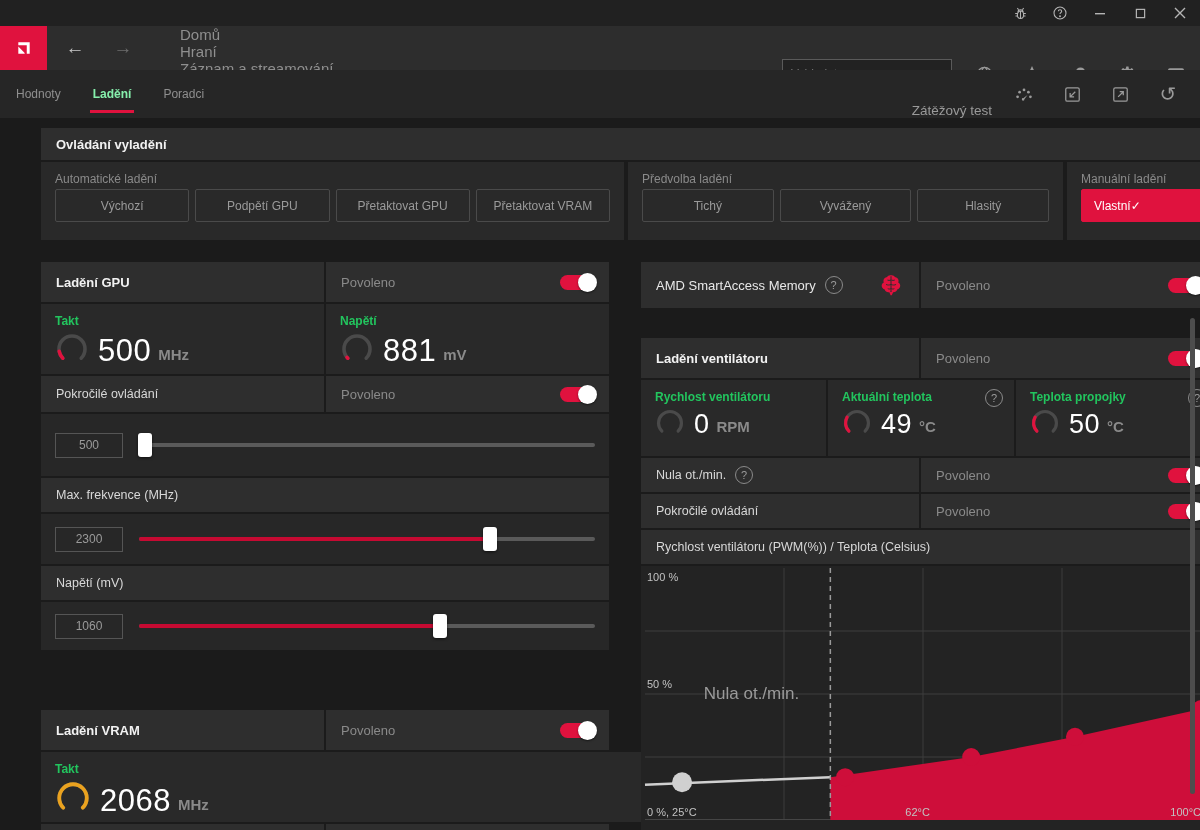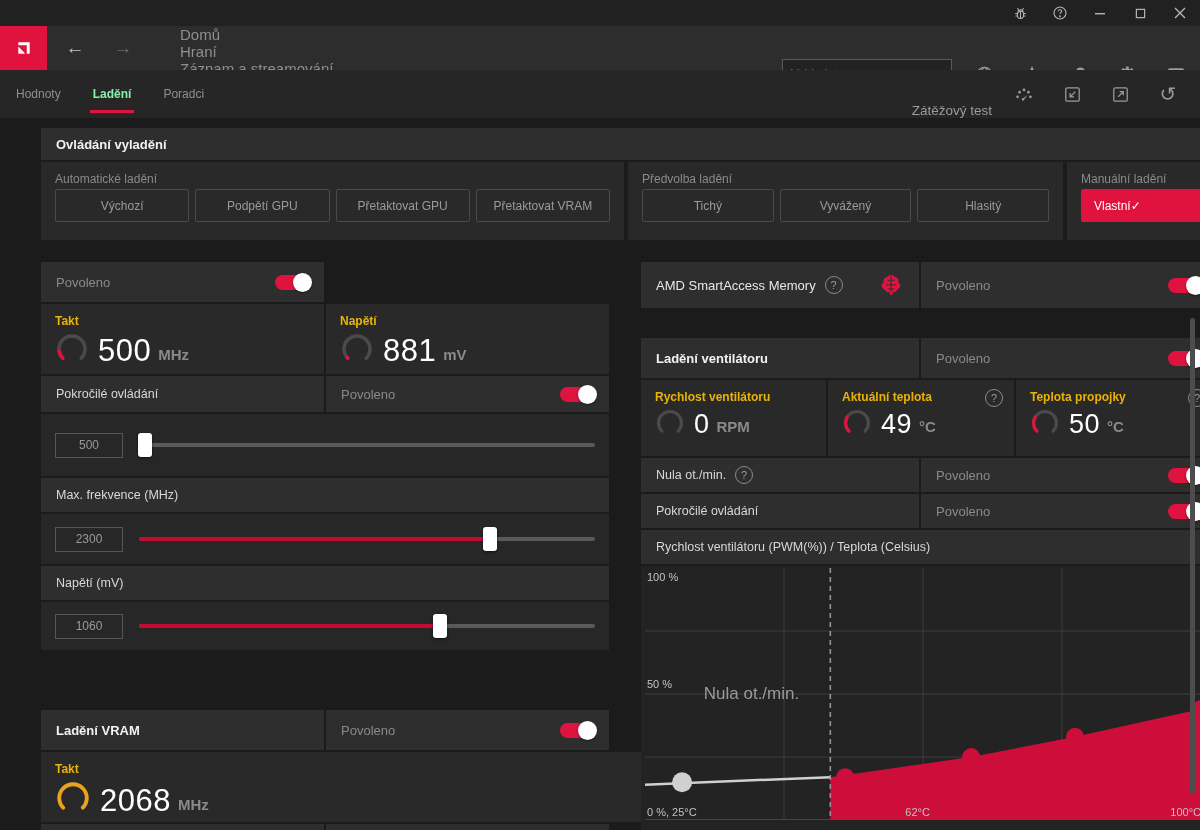--- a/index.html
+++ b/index.html
@@ -35,21 +35,21 @@
   .cell{background:#2e2e2e;position:relative;display:flex;align-items:center;overflow:hidden;}
   .cell.dark{background:#292929;}
   .cell.slider-bg{background:#272727;}
   .cell.chart-bg{background:#232323;display:block;}
   .ptitle{font-size:13px;font-weight:bold;color:#f2f2f2;padding-left:15px;}
   .plabel{font-size:12.5px;color:#d8d8d8;padding-left:15px;}
   .enbl{font-size:13px;color:#8a8a8a;padding-left:15px;flex:1;}
   .toggle{width:35px;height:15px;border-radius:8px;background:#e0123e;position:relative;margin-right:14px;flex:0 0 auto;}
   .toggle .knob{position:absolute;right:-2px;top:-2px;width:19px;height:19px;border-radius:50%;background:#fff;box-shadow:0 1px 2px rgba(0,0,0,.5);}
   .gcell{display:block;padding:10px 0 0 14px;}
-  .glabel{font-size:12px;font-weight:bold;color:#eab308;margin-bottom:4px;}
+  .glabel{font-size:12px;font-weight:bold;color:#22c55e;margin-bottom:4px;}
   .gval{display:flex;align-items:flex-end;}
   .big{font-size:31px;color:#fff;line-height:1;margin-left:9px;letter-spacing:.5px;}
   .big.small{font-size:27px;}
   .unit{font-size:15px;color:#8a8a8a;margin:0 0 3px 7px;font-weight:bold;}
   .gauge{flex:0 0 auto;}
   .helpdot{display:inline-flex;align-items:center;justify-content:center;width:16px;height:16px;border:1px solid #8a8a8a;border-radius:50%;color:#9a9a9a;font-size:11px;margin-left:9px;flex:0 0 auto;}
   .help-tr{position:absolute;top:9px;right:11px;margin:0;}
   
   .tcell{display:block;padding:10px 14px 0 14px;background:#292929;}
   .tc-label{font-size:12px;color:#8a8a8a;margin-bottom:3px;}
@@ -224,20 +224,23 @@
           <span>✓</span>
         </button>
       </div>
     </div>
   </div>
 </div>
 
 <div class="panel" style="left:12px;top:262px;width:568px;">
   <div class="r" style="height:40px;grid-template-columns:283px 283px;">
     <div class="cell">
+        <span class="ptitle">Ladění GPU</span>
+      </div>
+    <div class="cell">
         <span class="enbl">Povoleno</span>
       <div class="toggle">
           <div class="knob"></div>
         </div>
       </div>
   </div>
   <div class="r" style="height:70px;grid-template-columns:283px 283px;">
     <div class="cell dark gcell">
       <div class="glabel">Takt</div>
       <div class="gval">

